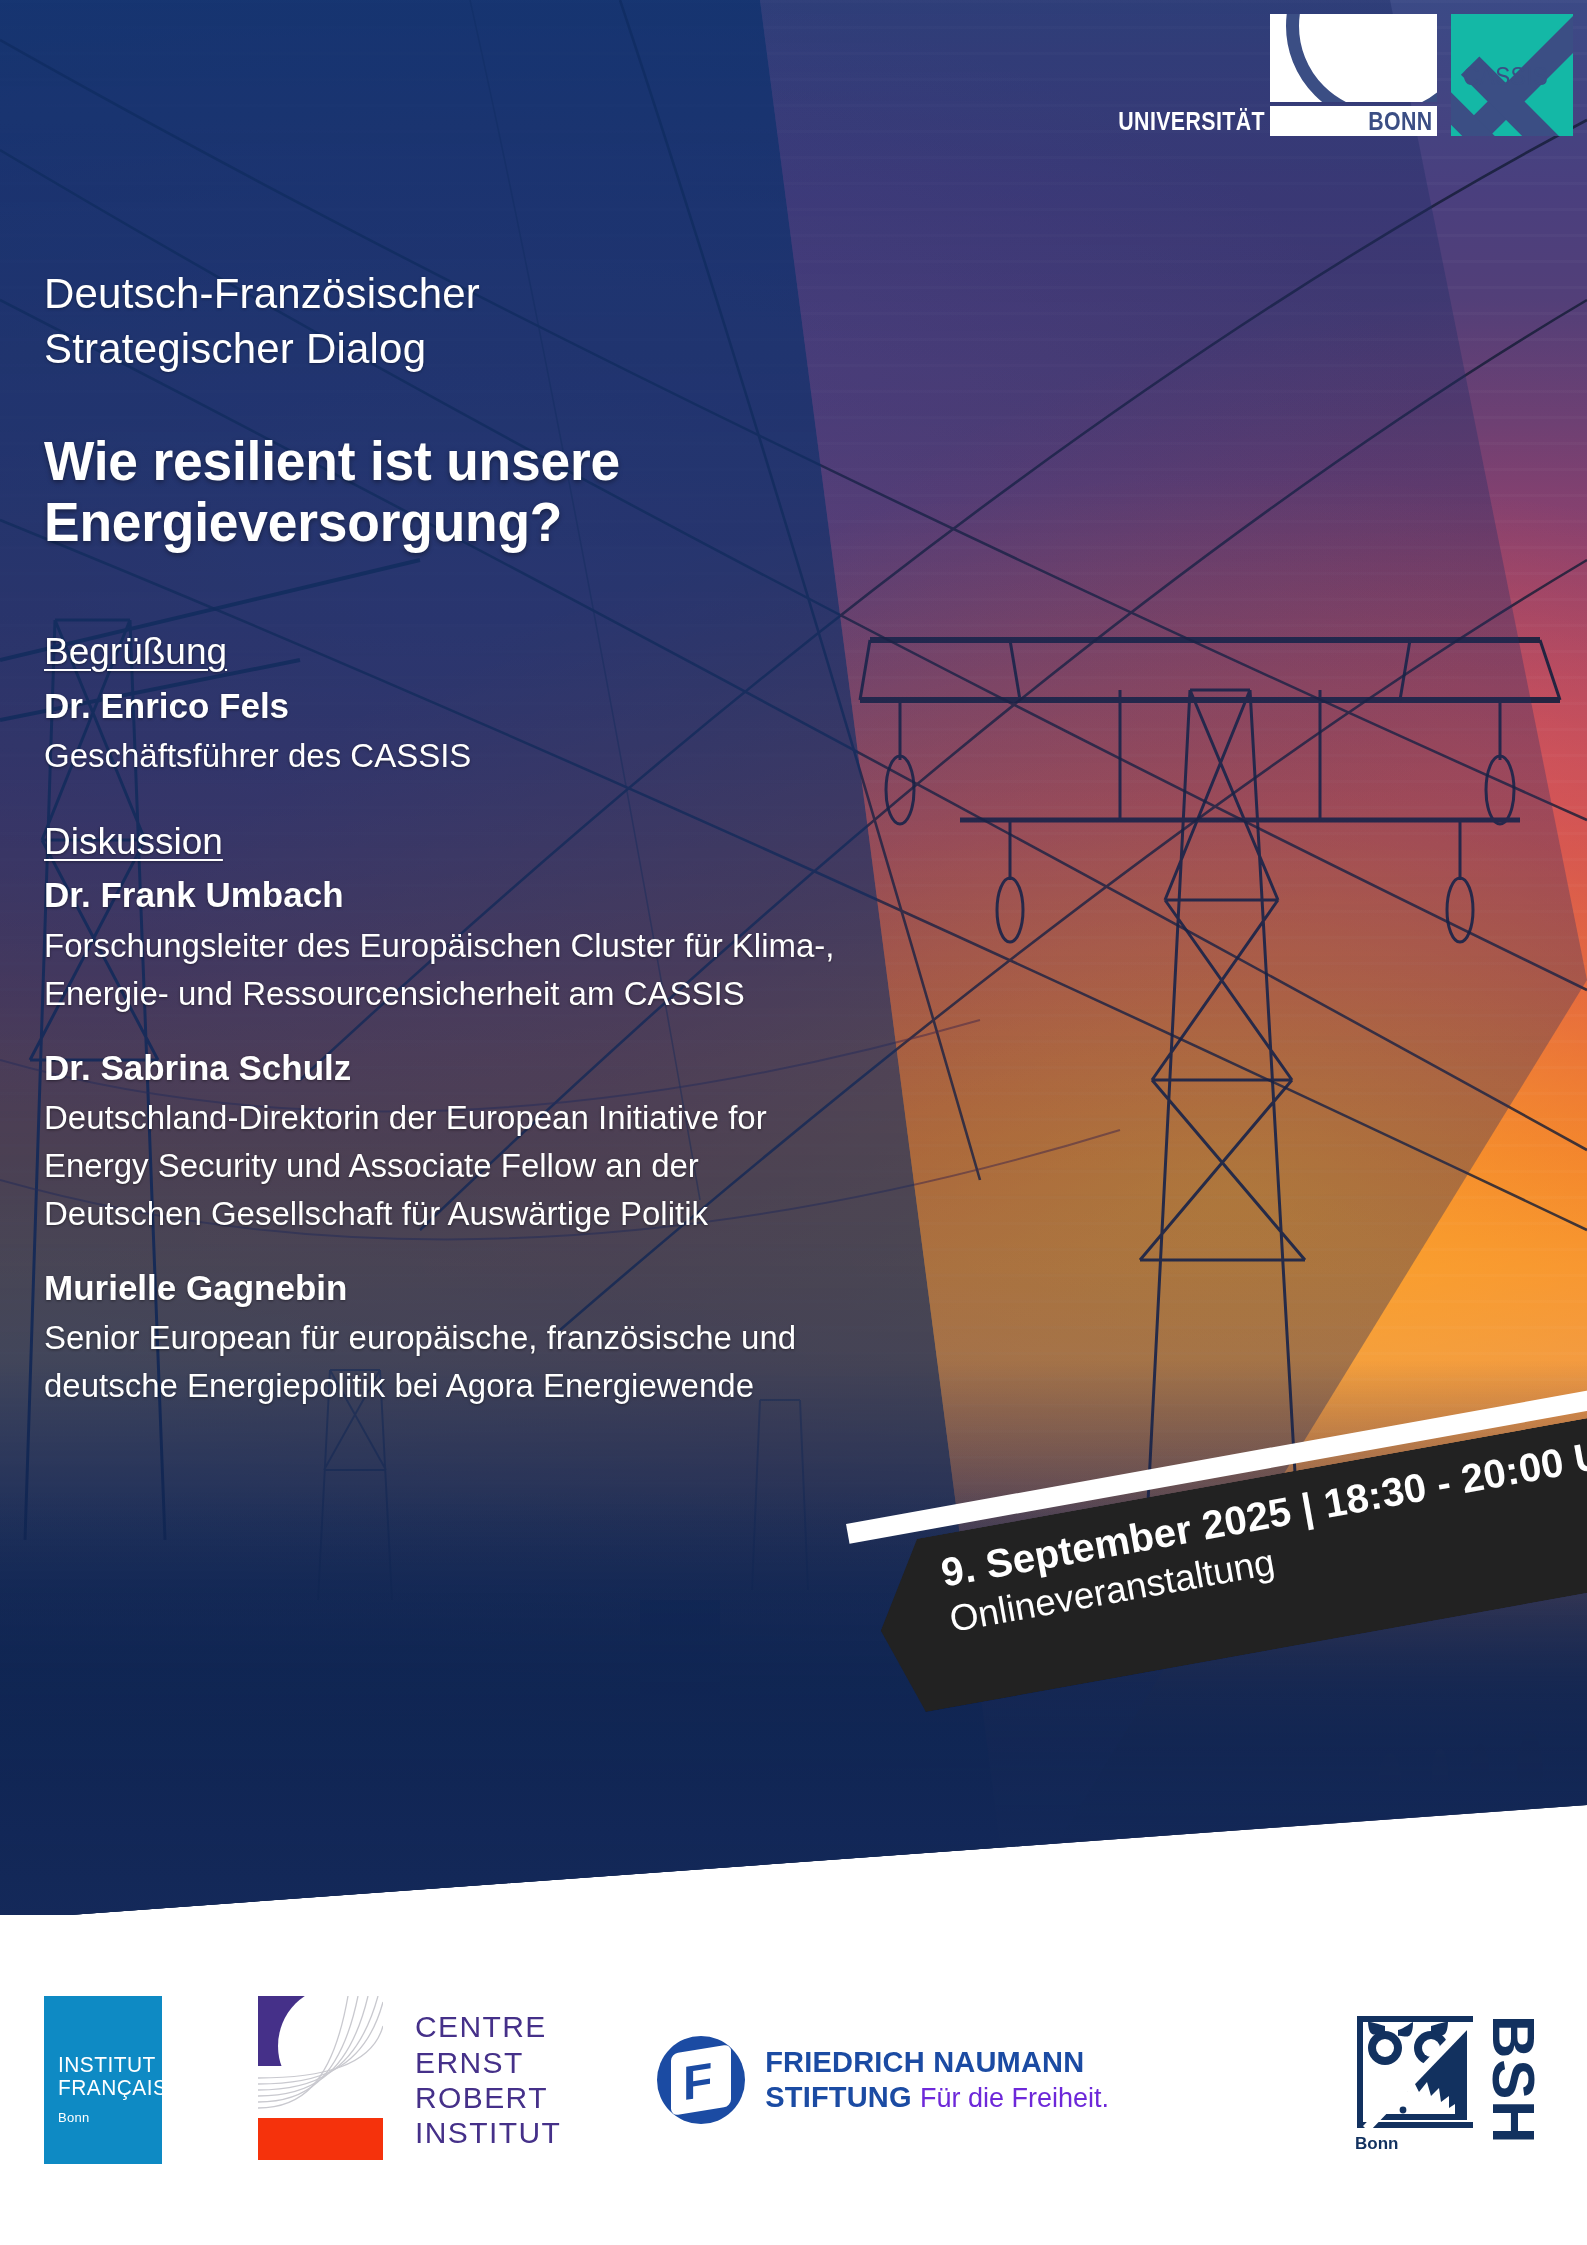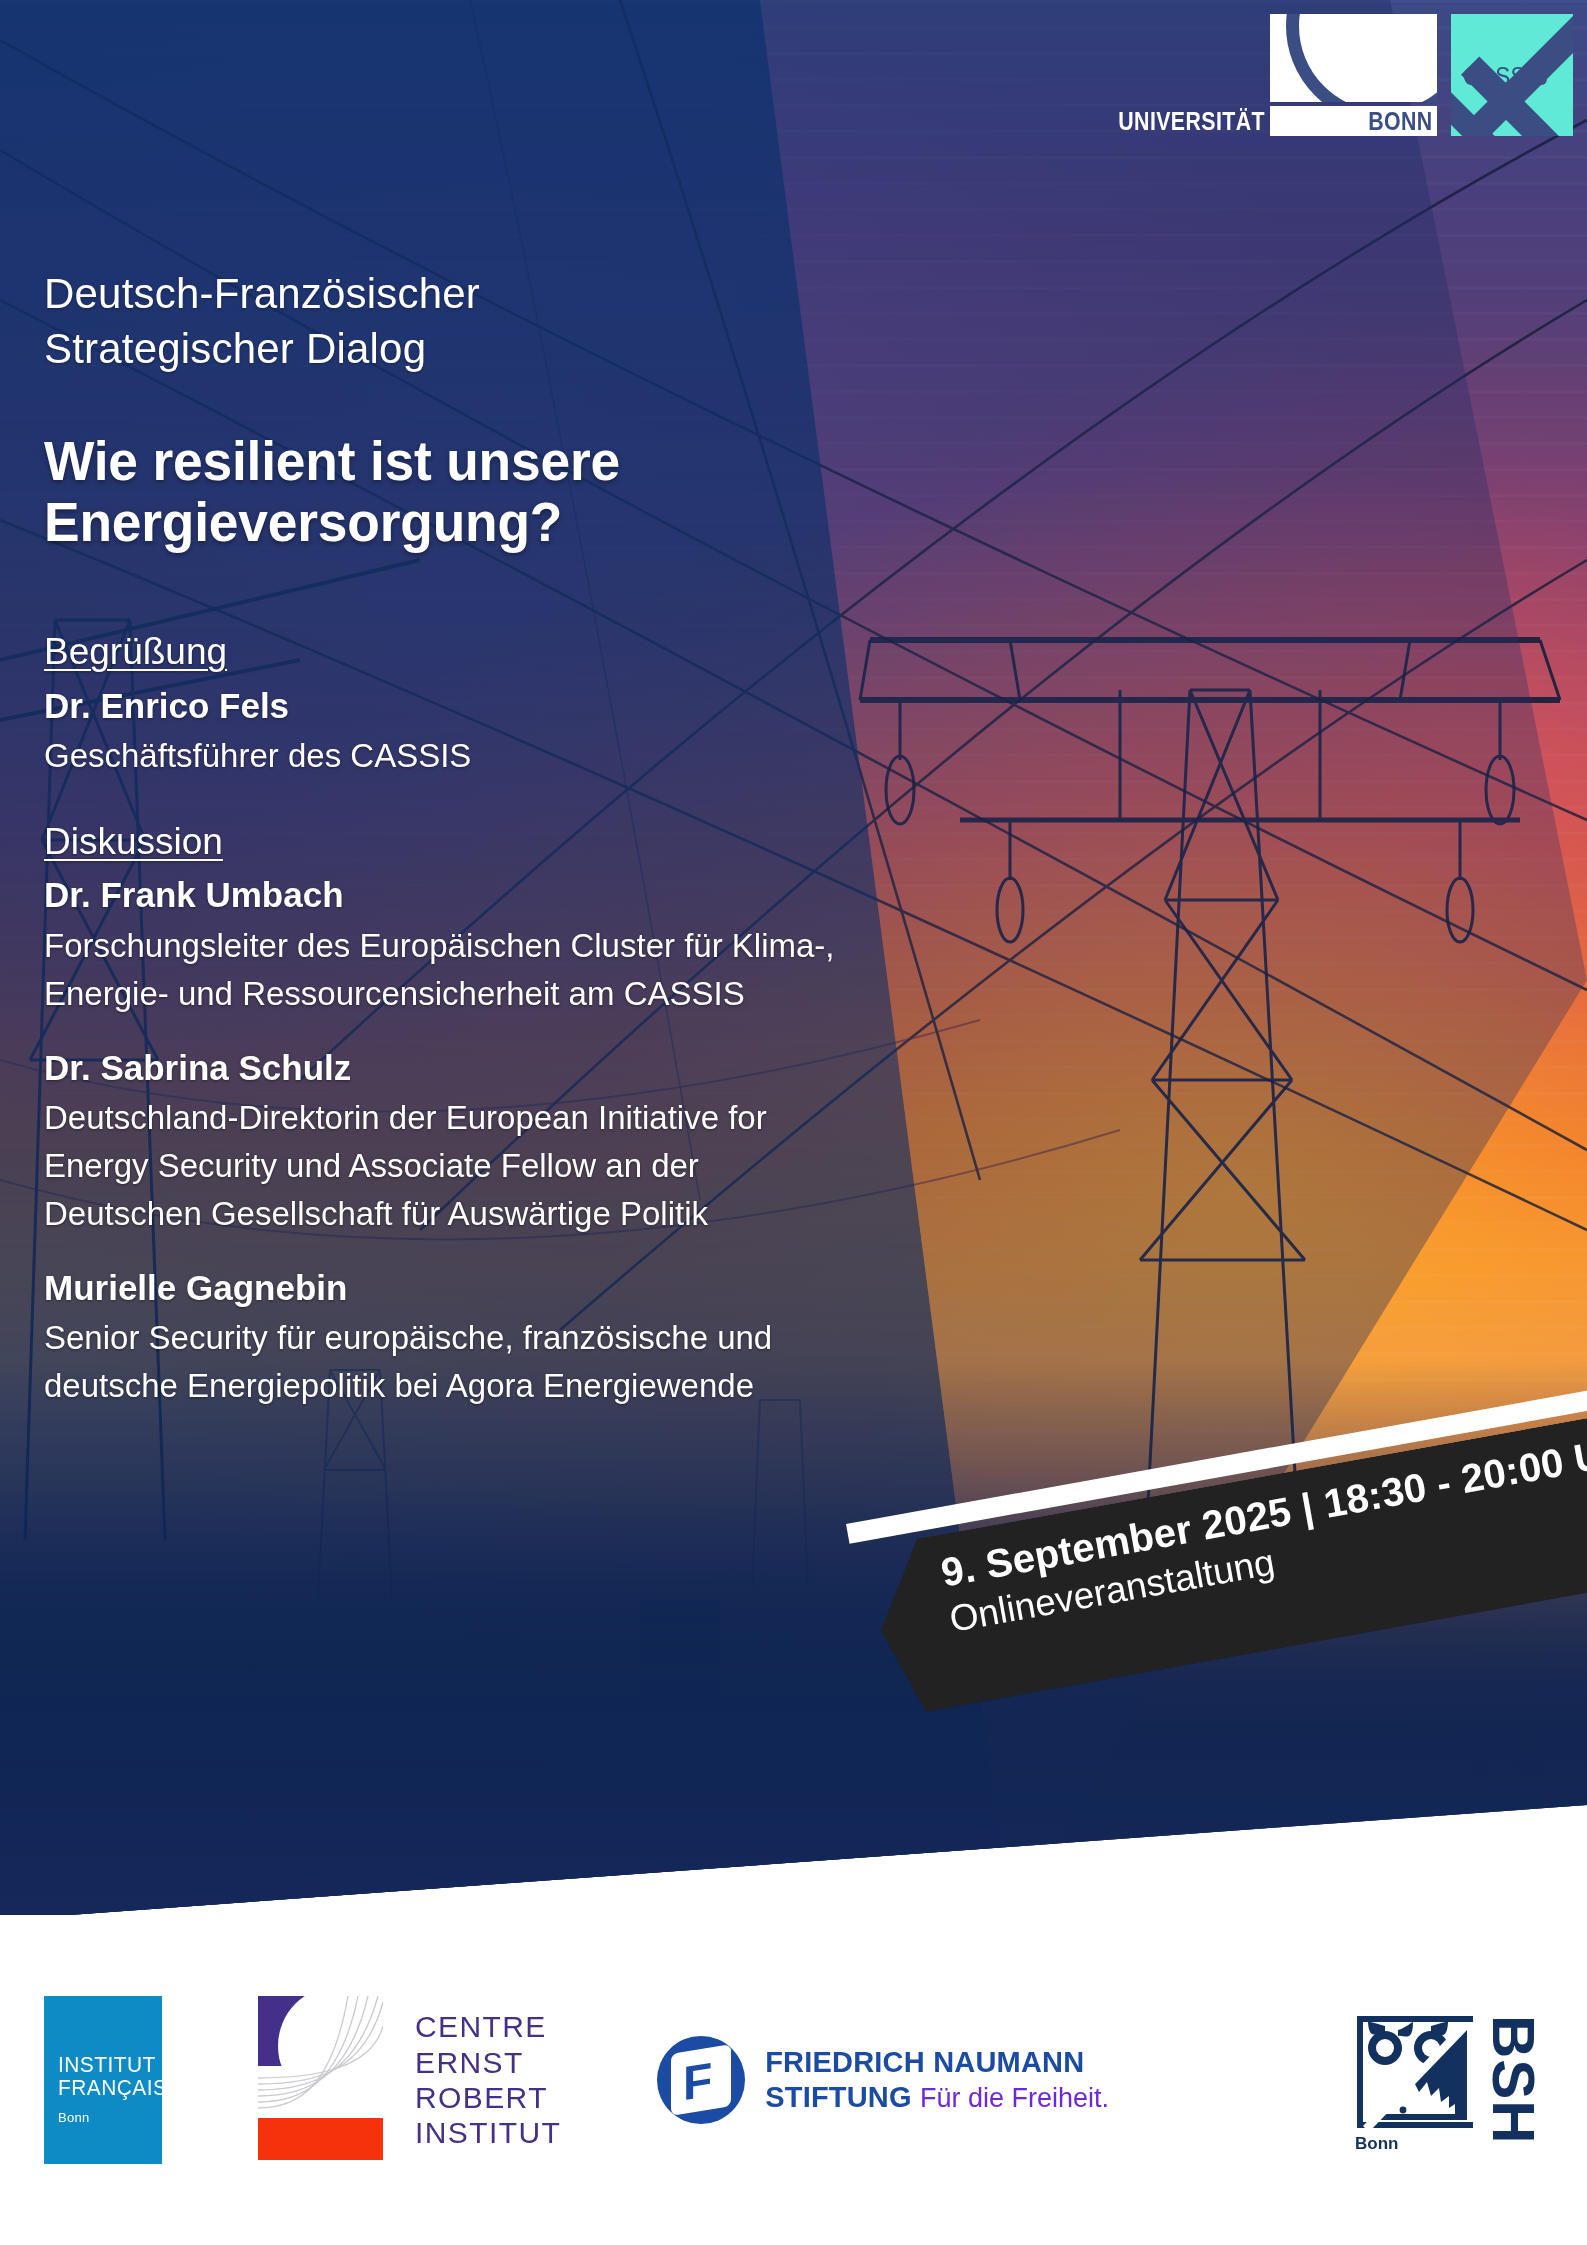--- a/index.html
+++ b/index.html
@@ -191,21 +191,21 @@
     font-size: 26px;
     letter-spacing: .5px;
     color: #ffffff;
     transform: scaleX(.82);
     transform-origin: right center;
   }
 
   .cassis-logo {
     position: relative;
     width: 122px; height: 122px;
-    background: #5eead4;
+    background: #14b8a6;
     overflow: hidden;
   }
   .cassis-logo .bar {
     position: absolute;
     background: #3b4e84;
     width: 26px; height: 175px;
     left: 68px; top: -26px;
     transform: rotate(45deg);
     transform-origin: center;
   }
@@ -589,21 +589,21 @@
 
       <div class="entry tight">
         <div class="person">Dr. Sabrina Schulz</div>
         <div class="affil">Deutschland-Direktorin der European Initiative for</div>
         <div class="affil">Energy Security und Associate Fellow an der</div>
         <div class="affil">Deutschen Gesellschaft für Auswärtige Politik</div>
       </div>
 
       <div class="entry tight">
         <div class="person">Murielle Gagnebin</div>
-        <div class="affil">Senior Security für europäische, französische und</div>
+        <div class="affil">Senior European für europäische, französische und</div>
         <div class="affil">deutsche Energiepolitik bei Agora Energiewende</div>
       </div>
 
 
     </div>
   </div>
 
   <div class="ribbon-sliver"></div>
   <div class="ribbon">
     <div class="ribbon-inner">

